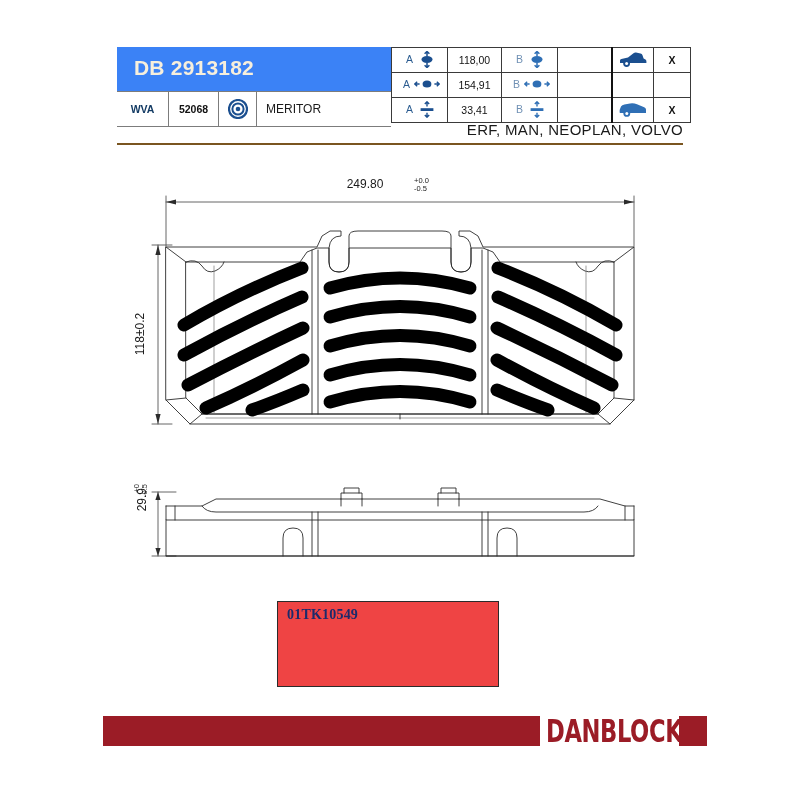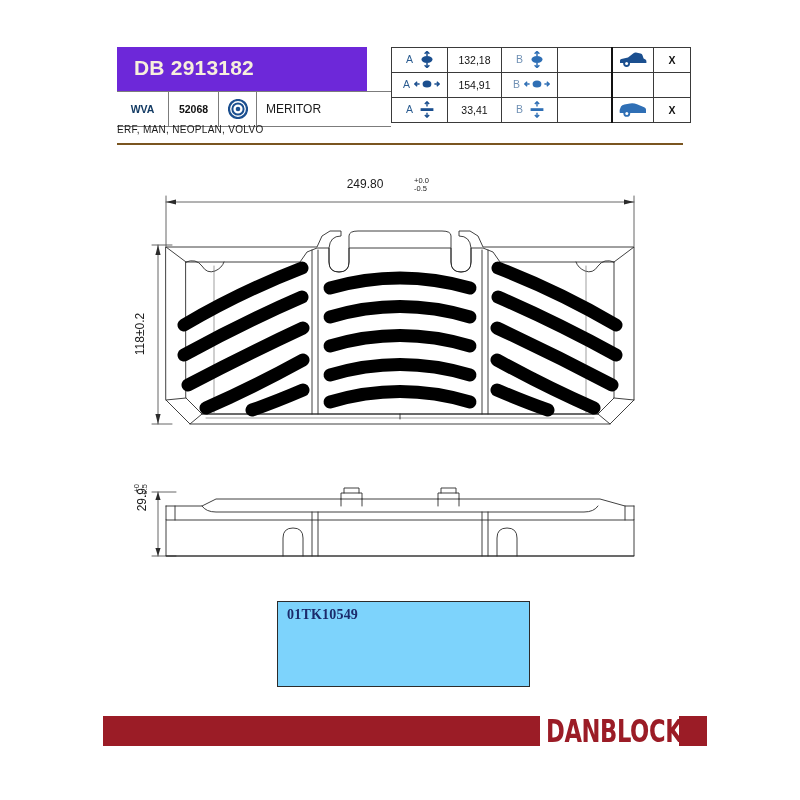--- a/index.html
+++ b/index.html
@@ -26,22 +26,22 @@
   }
   .hdr-left {
     position: absolute;
     left: 0; top: 0;
     width: 274px;
     height: 72px;
   }
   .title-bar {
     position: absolute;
     left: 0; top: 0;
-    width: 250px; height: 44px;
-    background: #6d28d9;
+    width: 274px; height: 44px;
+    background: #3b82f6;
     box-sizing: border-box;
   }
   .title-text {
     position: absolute;
     left: 17px;
     top: 9px;
     font-size: 21px;
     font-weight: bold;
     color: #f7efdc;
     letter-spacing: .2px;
@@ -107,22 +107,22 @@
   .lab-letter { display:inline-block; width:14px; }
   .ic-inline { display:inline-block; vertical-align: middle; }
 
   
   .veh-list {
     position: absolute;
     left: 117px;
     top: 119px;
     width: 566px;
     height: 22px;
-    text-align: left;
-    font-size: 10px;
+    text-align: right;
+    font-size: 15px;
     color: #1a1a1a;
     line-height: 22px;
     letter-spacing: .3px;
   }
   .veh-rule {
     position: absolute;
     left: 117px;
     top: 143px;
     width: 566px;
     height: 2px;
@@ -130,25 +130,25 @@
   }
 
   
   #drawing { position: absolute; left: 0; top: 0; width: 800px; height: 800px; pointer-events: none;}
 
   
   #kit-box {
     position: absolute;
     left: 277px;
     top: 601px;
-    width: 253px;
+    width: 222px;
     height: 86px;
     border: 1px solid #2b2b2b;
     box-sizing: border-box;
-    background: #7dd3fc;
+    background: #ef4444;
   }
   .kit-code {
     position: absolute;
     left: 9px; top: 5px;
     font-family: "Liberation Serif", serif;
     font-size: 14px;
     font-weight: bold;
     color: #1b2a6b;
     letter-spacing: .2px;
   }
@@ -213,21 +213,21 @@
   <table class="spec-table">
     <tbody>
         <tr>
       <td class="c-lab">
         <span class="lab-letter">A</span><span class="ic-inline"><svg width="20" height="17" viewBox="0 0 20 17">
                 <ellipse cx="10" cy="8.5" rx="5.5" ry="3.4" fill="#1b4f8f"></ellipse>
                 <path d="M10 0.5 L10 5 M7.6 2.8 L10 0.5 L12.4 2.8" stroke="#1b4f8f" stroke-width="1.5" fill="none"></path>
                 <path d="M10 16.5 L10 12 M7.6 14.2 L10 16.5 L12.4 14.2" stroke="#1b4f8f" stroke-width="1.5" fill="none"></path>
               </svg></span>
       </td>
-      <td class="c-val">132,18</td>
+      <td class="c-val">118,00</td>
       <td class="c-lab2">
         <span class="lab-letter">B</span><span class="ic-inline"><svg width="20" height="17" viewBox="0 0 20 17">
                 <ellipse cx="10" cy="8.5" rx="5.5" ry="3.4" fill="#2f6fb5"></ellipse>
                 <path d="M10 0.5 L10 5 M7.6 2.8 L10 0.5 L12.4 2.8" stroke="#2f6fb5" stroke-width="1.5" fill="none"></path>
                 <path d="M10 16.5 L10 12 M7.6 14.2 L10 16.5 L12.4 14.2" stroke="#2f6fb5" stroke-width="1.5" fill="none"></path>
               </svg></span>
       </td>
       <td class="c-val2"></td>
       <td class="c-veh" rowspan="1">
         <svg width="30" height="19" viewBox="0 0 30 19">

